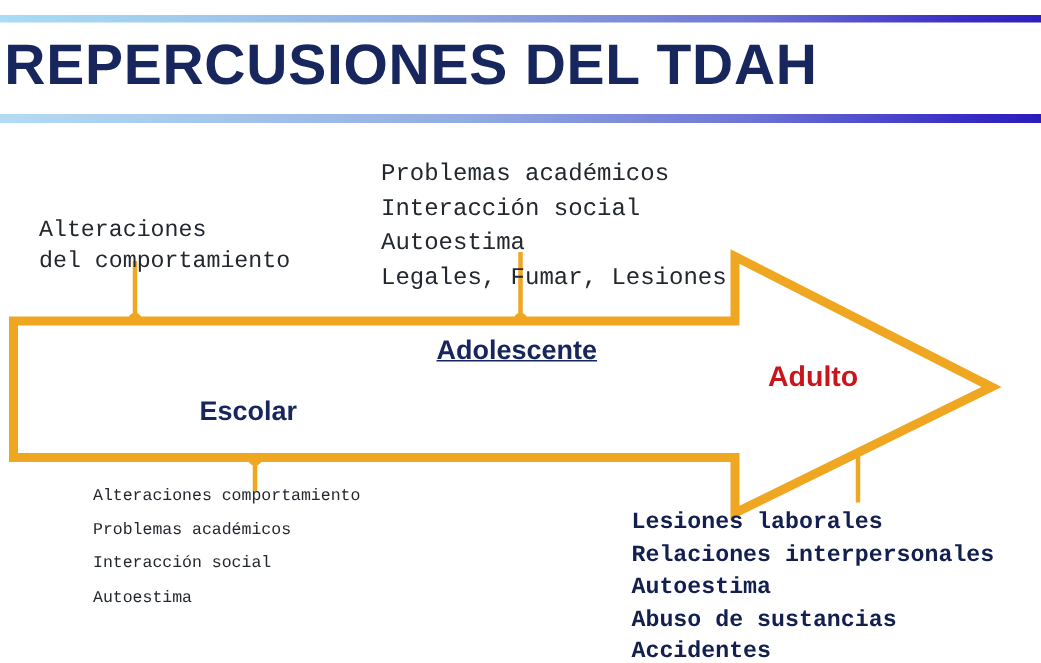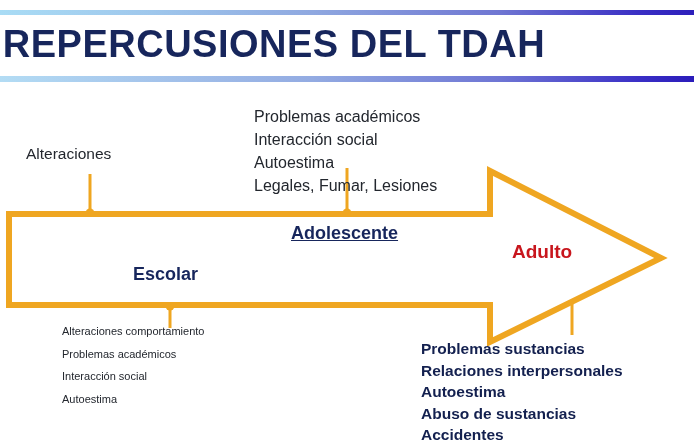--- a/index.html
+++ b/index.html
@@ -86,20 +86,21 @@
     top: 241px;
     font-size: 19px;
     color: #c8161d;
   }
 
   
   .annot {
     position: absolute;
     color: #23272e;
     white-space: nowrap;
+    font-family: Liberation Mono, monospace;
   }
   .annot .line {
     display: block;
   }
 
   #annot-preschool {
     left: 26px;
     top: 143px;
     font-size: 15.5px;
     line-height: 21px;
@@ -163,37 +164,38 @@
 
 
   <div class="stage-label" id="stage-adolescente">Adolescente</div>
 
   <div class="stage-label" id="stage-adulto">Adulto</div>
 
   <div class="stage-label" id="stage-escolar">Escolar</div>
 
   <div class="annot" id="annot-preschool">
     <span class="line">Alteraciones</span>
+    <span class="line">del comportamiento</span>
   </div>
 
   <div class="annot" id="annot-adolescent">
     <span class="line">Problemas académicos</span>
     <span class="line">Interacción social</span>
     <span class="line">Autoestima</span>
     <span class="line">Legales, Fumar, Lesiones</span>
   </div>
 
   <div class="annot" id="annot-school">
     <span class="line">Alteraciones comportamiento</span>
     <span class="line">Problemas académicos</span>
     <span class="line">Interacción social</span>
     <span class="line">Autoestima</span>
   </div>
 
   <div class="annot" id="annot-adult">
-    <span class="line">Problemas sustancias</span>
+    <span class="line">Lesiones laborales</span>
     <span class="line">Relaciones interpersonales</span>
     <span class="line">Autoestima</span>
     <span class="line">Abuso de sustancias</span>
     <span class="line">Accidentes</span>
   </div>
 
 </div>
 
 </body></html>

